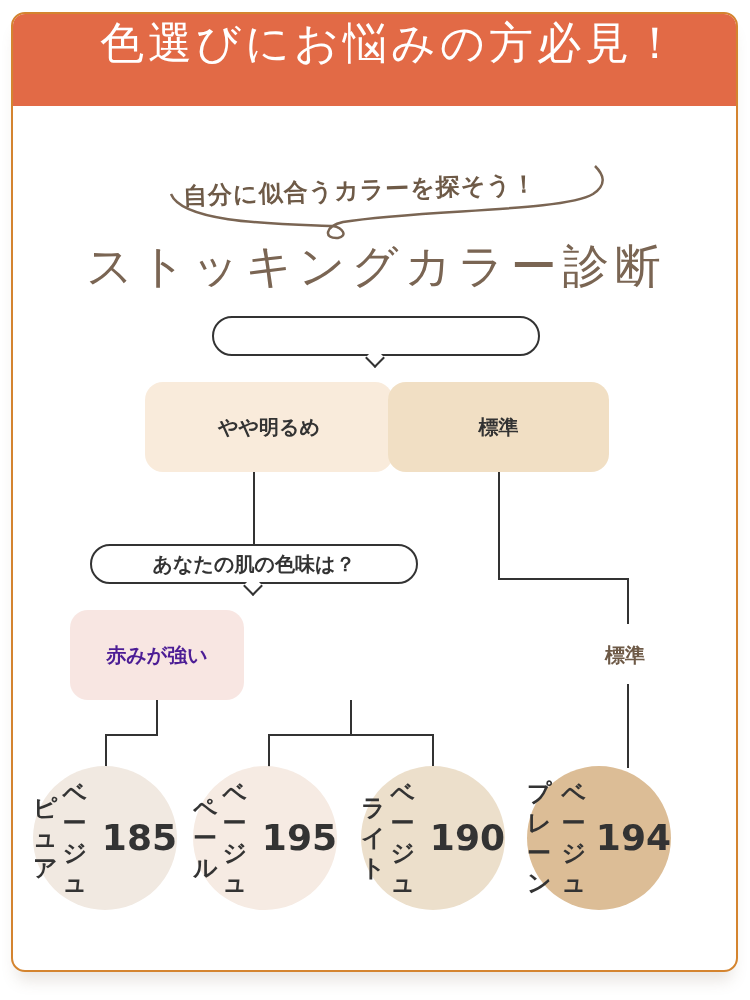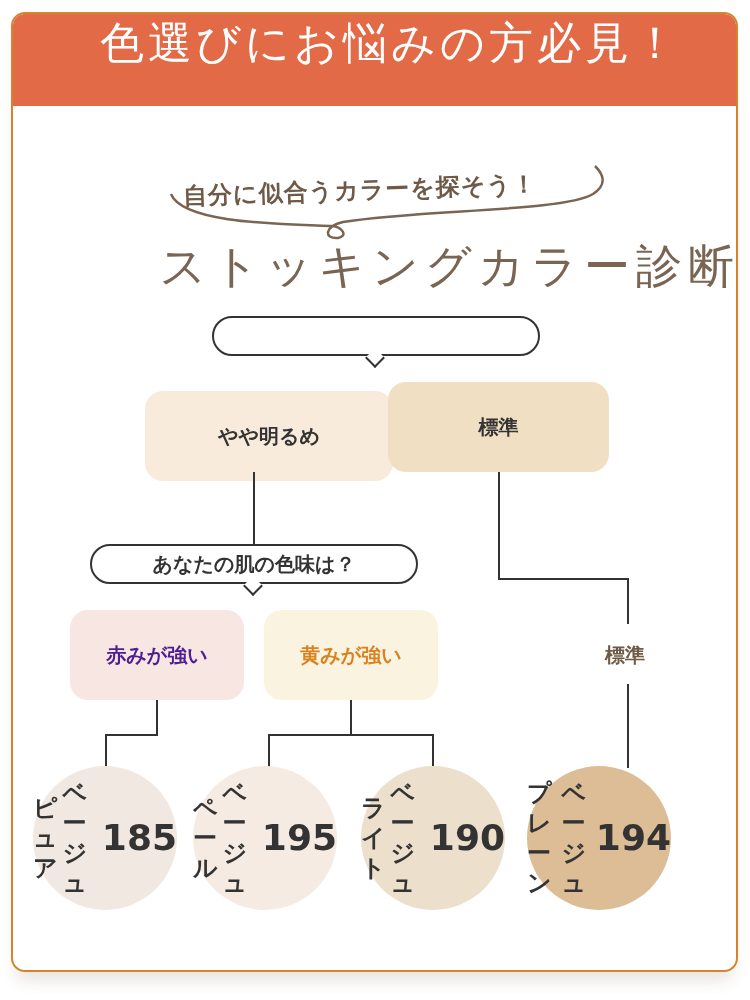--- a/index.html
+++ b/index.html
@@ -16,21 +16,21 @@
   }
   .banner-title {
     color: #ffffff; font-family: "DejaVu Serif", serif; font-size: 44px; letter-spacing: 4px;
   }
   .subtitle {
     position: absolute; left: 170px; top: 160px; color: #6e5a47;
     font-size: 24px; font-weight: bold; letter-spacing: 1px; transform: rotate(-2deg);
   }
   .swirl { position: absolute; left: 150px; top: 150px; }
   .main-title {
-    position: absolute; left: 0; top: 222px; width: 727px; text-align: right;
+    position: absolute; left: 0; top: 222px; width: 727px; text-align: center;
     font-family: "DejaVu Serif", serif; font-size: 46px; color: #7a6553; letter-spacing: 6px;
   }
   .bubble {
     position: absolute; height: 40px; border: 2px solid #333; border-radius: 22px; background: #fff;
     display: flex; align-items: center; justify-content: center; box-sizing: border-box;
     font-size: 20px; font-weight: bold; color: #333;
   }
   .bubble .tail {
     position: absolute; bottom: -11px; left: 50%; margin-left: -8px; width: 14px; height: 14px;
     background: #fff; border-right: 2px solid #333; border-bottom: 2px solid #333;
@@ -61,21 +61,21 @@
   <svg class="swirl" width="460" height="80">
     <path d="M8 30 C 20 60, 120 60, 170 62 C 180 64, 185 72, 175 74 C 160 75, 162 62, 180 58 C 260 45, 400 48, 430 30 C 445 20, 440 10, 432 2" fill="none" stroke="#7a6553" stroke-width="2.5"></path>
   </svg>
   <div class="subtitle">自分に似合うカラーを探そう！</div>
   <div class="main-title">ストッキングカラー診断</div>
 
   <div class="bubble" style="left:199px; top:302px; width:328px;">
     <span class="tail"></span>
   </div>
 
-  <div class="box" id="tone0" style="left: 132px; top: 368px; width: 248px; height: 90px; background: rgb(249, 235, 219); margin-top: 9px;">
+  <div class="box" id="tone0" style="left: 132px; top: 368px; width: 248px; height: 90px; background: rgb(249, 235, 219);">
     <span style="color:#333">やや明るめ</span>
   </div>
   <div class="box" id="tone1" style="left: 375px; top: 368px; width: 221px; height: 90px; background: rgb(241, 223, 196);">
     <span style="color:#333">標準</span>
   </div>
 
   <div class="line" style="left:240px; top:458px; width:2px; height:72px;"></div>
 
   <div class="line" style="left:485px; top:458px; width:2px; height:108px;"></div>
   <div class="line" style="left:485px; top:564px; width:131px; height:2px;"></div>
@@ -83,23 +83,20 @@
   <div class="std-label" style="left:592px; top:628px;">標準</div>
   <div class="line" style="left:614px; top:670px; width:2px; height:84px;"></div>
 
   <div class="bubble" style="left:77px; top:530px; width:328px;">
     <span>あなたの肌の色味は？</span>
     <span class="tail"></span>
   </div>
 
   <div class="box" id="hue0" style="left: 57px; top: 596px; width: 174px; height: 90px; background: rgb(248, 230, 226);">
     <span id="hue0t" style="color: #4c1d95;">赤みが強い</span>
-  </div>
-  <div class="box" id="hue1" style="left: 251px; top: 596px; width: 174px; height: 90px; background: rgb(249, 243, 223);">
-    <span id="hue1t" style="color: rgb(217, 130, 31);">黄みが強い</span>
   </div>
 
   <div class="line" style="left:143px; top:686px; width:2px; height:36px;"></div>
   <div class="line" style="left:92px; top:720px; width:53px; height:2px;"></div>
   <div class="line" style="left:92px; top:720px; width:2px; height:34px;"></div>
 
   <div class="line" style="left:337px; top:686px; width:2px; height:36px;"></div>
   <div class="line" style="left:255px; top:720px; width:166px; height:2px;"></div>
   <div class="line" style="left:255px; top:720px; width:2px; height:34px;"></div>
   <div class="line" style="left:419px; top:720px; width:2px; height:34px;"></div>

